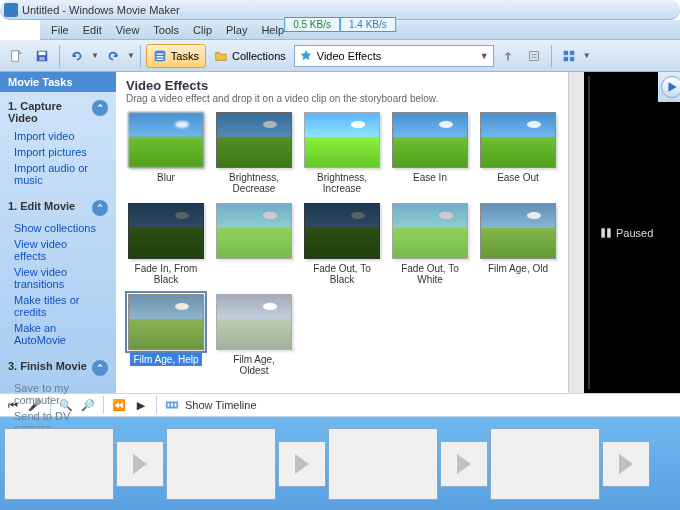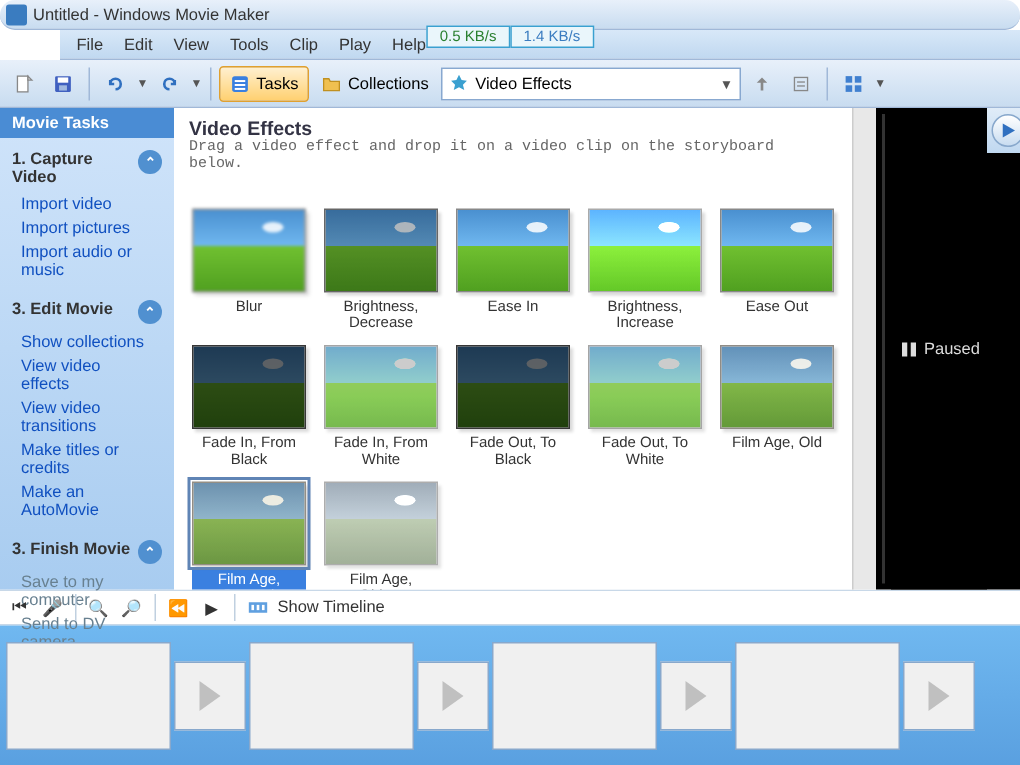--- a/index.html
+++ b/index.html
@@ -24,21 +24,21 @@
 .sidebar { width:140px; background:linear-gradient(#d0e4fa,#a8ccf0); display:flex; flex-direction:column; }
 .sidebar-header { color:#fff; font-weight:bold; padding:4px 8px; background:#4a8cd4; display:flex; align-items:center; font-size:12px; }
 .sidebar-section { padding:4px 0; }
 .section-title { font-weight:bold; color:#333; padding:4px 8px; display:flex; align-items:flex-start; justify-content:space-between; font-size:12px; }
 .collapse-btn { width:16px; height:16px; border-radius:50%; background:#5090d0; color:#fff; display:flex; align-items:center; justify-content:center; font-size:9px; cursor:pointer; }
 .task-link { color:#1050c0; padding:2px 14px; cursor:pointer; font-size:11px; }
 .task-link.sub { color:#688090; }
 .content-area { flex:1; display:flex; background:#fff; }
 .effects-panel { flex:1; padding:6px 10px; overflow:hidden; position:relative; }
 .effects-title { font-size:13px; font-weight:bold; color:#334; }
-.effects-sub { color:#666; font-size:10px; margin-bottom:22px;font-family:Liberation Mono, monospace; }
+.effects-sub { color:#666; font-size:10px; margin-bottom:6px; }
 .effects-grid { display:grid; grid-template-columns:repeat(5,1fr); gap:4px 8px; }
 .effect-item { display:flex; flex-direction:column; align-items:center; gap:3px; padding:2px; }
 .effect-thumb { width:76px; height:56px; background:linear-gradient(#4a90d0 0%,#70b8f0 45%,#70c030 45%,#50a020 100%); border:1px solid #888; box-shadow:2px 2px 2px rgba(0,0,0,0.15); position:relative; }
 .effect-thumb::before { content:''; position:absolute; top:8px; right:14px; width:14px; height:7px; background:#fff; border-radius:50%; opacity:0.85; }
 .effect-thumb.blur { filter:blur(1px); }
 .effect-thumb.dark { filter:brightness(0.75); }
 .effect-thumb.bright { filter:brightness(1.25); }
 .effect-thumb.fadeblack { filter:brightness(0.4); }
 .effect-thumb.fadewhite { filter:brightness(1.4) contrast(0.6); }
 .effect-thumb.old { filter:sepia(0.2) contrast(0.9); }
@@ -172,21 +172,21 @@
           <div class="section-title">
             <span>1. Capture Video</span>
             <div class="collapse-btn">⌃</div>
           </div>
           <div class="task-link">Import video</div>
           <div class="task-link">Import pictures</div>
           <div class="task-link">Import audio or music</div>
         </div>
         <div class="sidebar-section">
           <div class="section-title">
-            <span>3. Edit Movie</span>
+            <span>1. Edit Movie</span>
             <div class="collapse-btn">⌃</div>
           </div>
           <div class="task-link">Show collections</div>
           <div class="task-link">View video effects</div>
           <div class="task-link">View video transitions</div>
           <div class="task-link">Make titles or credits</div>
           <div class="task-link">Make an AutoMovie</div>
         </div>
         <div class="sidebar-section">
           <div class="section-title">
@@ -206,54 +206,53 @@
       <div class="effects-grid" id="effects-grid">
           <div class="effect-item">
             <div class="effect-thumb blur"></div>
             <div class="effect-label">Blur</div>
           </div>
           <div class="effect-item">
             <div class="effect-thumb dark"></div>
             <div class="effect-label">Brightness, Decrease</div>
           </div>
           <div class="effect-item">
+            <div class="effect-thumb bright"></div>
+            <div class="effect-label">Brightness, Increase</div>
+          </div>
+          <div class="effect-item">
             <div class="effect-thumb "></div>
             <div class="effect-label">Ease In</div>
           </div>
           <div class="effect-item">
-            <div class="effect-thumb bright"></div>
-            <div class="effect-label">Brightness, Increase</div>
-          </div>
-          <div class="effect-item">
             <div class="effect-thumb "></div>
             <div class="effect-label">Ease Out</div>
           </div>
           <div class="effect-item">
             <div class="effect-thumb fadeblack"></div>
             <div class="effect-label">Fade In, From Black</div>
           </div>
           <div class="effect-item">
             <div class="effect-thumb fadewhite"></div>
-            <div class="effect-label">Fade In, From White</div>
           </div>
           <div class="effect-item">
             <div class="effect-thumb fadeblack"></div>
             <div class="effect-label">Fade Out, To Black</div>
           </div>
           <div class="effect-item">
             <div class="effect-thumb fadewhite"></div>
             <div class="effect-label">Fade Out, To White</div>
           </div>
           <div class="effect-item">
             <div class="effect-thumb old"></div>
             <div class="effect-label">Film Age, Old</div>
           </div>
           <div class="effect-item selected">
             <div class="effect-thumb older"></div>
-            <div class="effect-label">Film Age, Paused</div>
+            <div class="effect-label">Film Age, Help</div>
           </div>
           <div class="effect-item">
             <div class="effect-thumb oldest"></div>
             <div class="effect-label">Film Age, Oldest</div>
           </div>
         </div>
     </div>
     <div class="vscroll"></div>
     <div class="preview">
       <div class="preview-video"></div>

